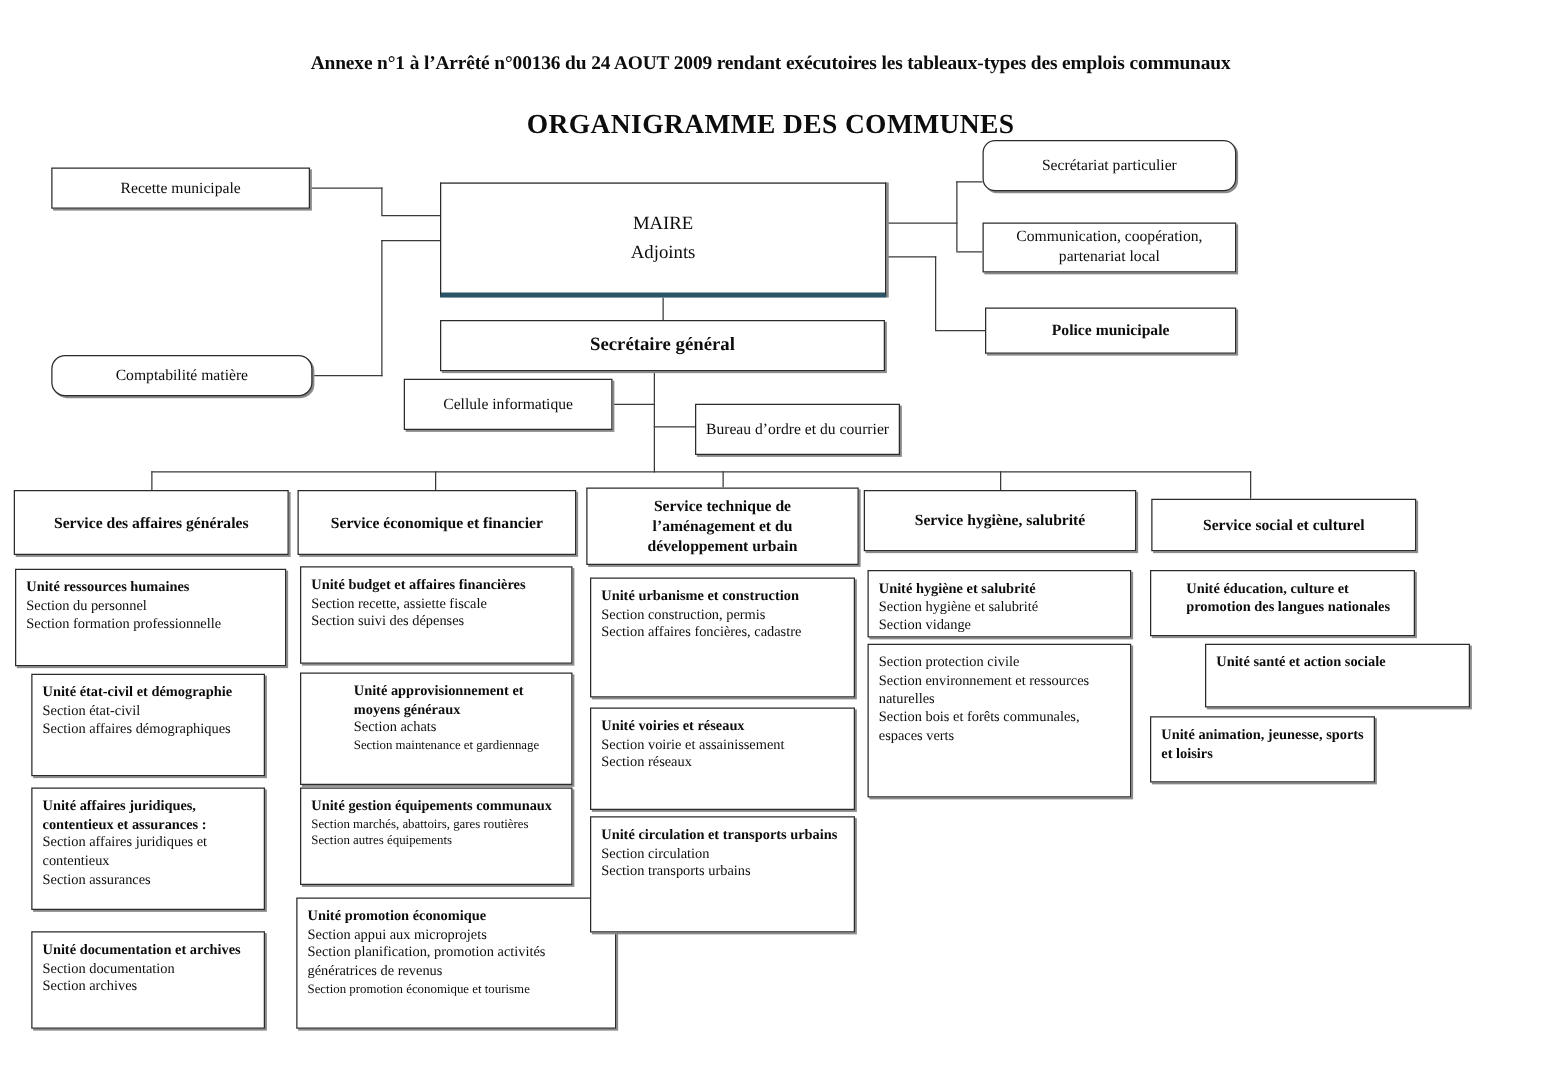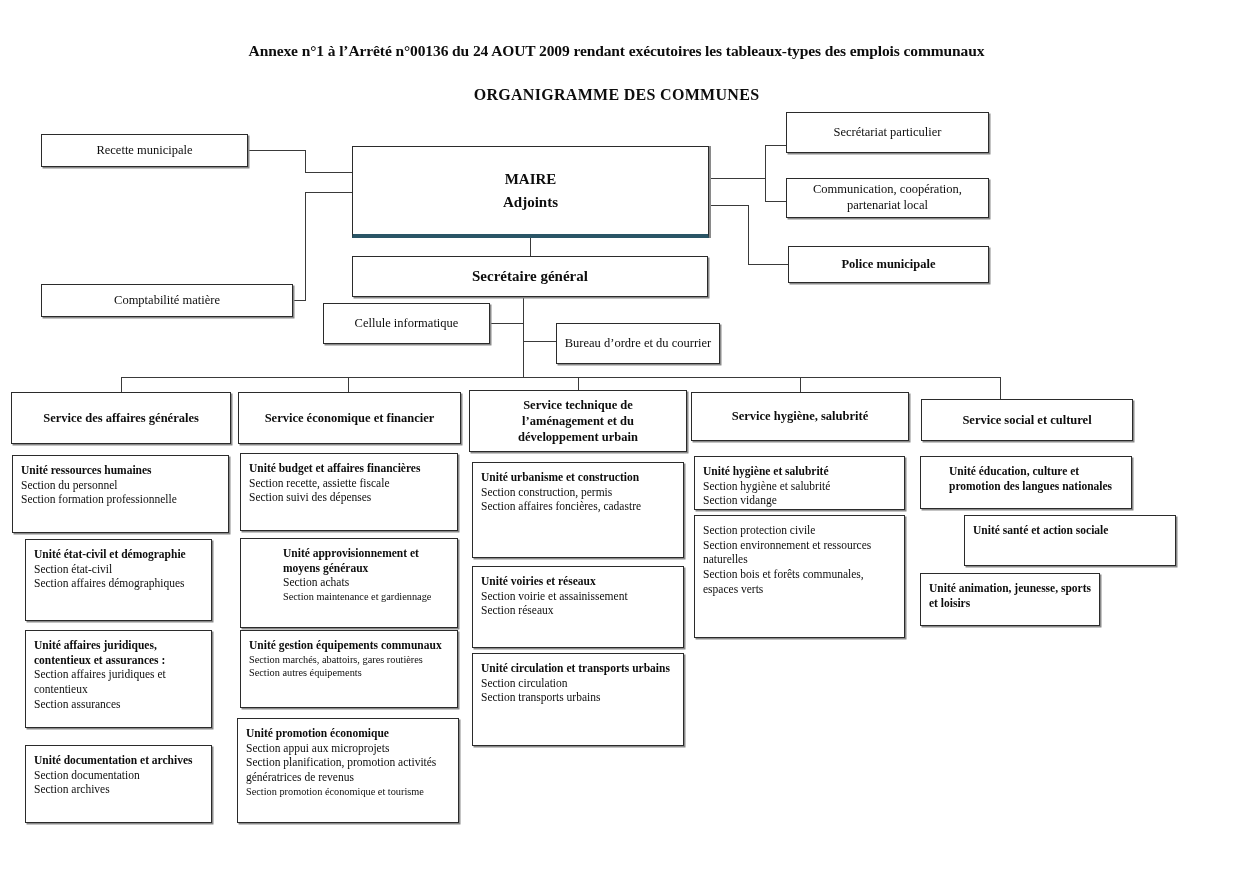--- a/index.html
+++ b/index.html
@@ -10,39 +10,39 @@
   }
   #canvas{position:absolute;left:0;top:0;width:1233px;height:872px;}
 
   
   .title-main{
     position:absolute;left:0;top:42px;width:1233px;text-align:center;
     font-size:15.5px;font-weight:bold;letter-spacing:-0.1px;
   }
   .title-sub{
     position:absolute;left:0;top:86px;width:1233px;text-align:center;
-    font-size:16px;font-weight:bold;letter-spacing:0.3px;
+    font-size:22px;font-weight:bold;letter-spacing:0.3px;
   }
 
   
   .box{
     position:absolute;box-sizing:border-box;background:#fff;
     border:1px solid #2b2b2b;
     box-shadow:1.5px 1.5px 0 0 #8a8a8a;
     display:flex;align-items:center;justify-content:center;
     text-align:center;font-size:12.5px;line-height:1.25;z-index:5;
   }
   .box.bold{font-weight:bold;}
   .box .inner{padding:0 6px;}
 
   .box.maire{
     border:1px solid #2b2b2b;
     border-bottom:4px solid #2a5566;
     box-shadow:2px 0 0 0 #8a8a8a;
-    font-weight:bold;font-size:15px;line-height:1.5;
+    font-weight:normal;font-size:15px;line-height:1.5;
   }
 
   
   .svc{
     font-weight:bold;font-size:12.5px;line-height:1.3;
   }
 
   
   .unit{
     position:absolute;box-sizing:border-box;background:#fff;
@@ -98,32 +98,32 @@
   <div class="ln lv" style="left:121px;top:377px;height:15px;"></div>
   <div class="ln lv" style="left:348px;top:377px;height:15px;"></div>
   <div class="ln lv" style="left:578px;top:377px;height:13px;"></div>
   <div class="ln lv" style="left:800px;top:377px;height:15px;"></div>
   <div class="ln lv" style="left:1000px;top:377px;height:22px;"></div>
 
   <div class="box" style="left:41px;top:134px;width:207px;height:33px;">
     <span class="inner">Recette municipale</span>
   </div>
 
-  <div class="box" style="left:41px;top:284px;width:252px;height:33px;">
+  <div class="box" style="left:41px;top:284px;width:209px;height:33px;border-radius:11px;">
     <span class="inner">Comptabilité matière</span>
   </div>
 
   <div class="box maire" style="left:352px;top:146px;width:357px;height:92px;">
     <span class="inner">
       <span>MAIRE</span><br>
       <span>Adjoints</span>
     </span>
   </div>
 
-  <div class="box" style="left:786px;top:112px;width:203px;height:41px;">
+  <div class="box" style="left:786px;top:112px;width:203px;height:41px;border-radius:10px;">
     <span class="inner">Secrétariat particulier</span>
   </div>
 
   <div class="box" style="left:786px;top:178px;width:203px;height:40px;">
     <span class="inner">Communication, coopération,<br>partenariat local</span>
   </div>
 
   <div class="box bold" style="left:788px;top:246px;width:201px;height:37px;">
     <span class="inner">Police municipale</span>
   </div>
@@ -195,21 +195,21 @@
     <span class="us">Section achats</span>
     <span class="us small">Section maintenance et gardiennage</span>
   </div>
 
   <div class="unit" style="left:240px;top:630px;width:218px;height:78px;">
     <span class="uh">Unité gestion équipements communaux</span>
     <span class="us small">Section marchés, abattoirs, gares routières</span>
     <span class="us small">Section autres équipements</span>
   </div>
 
-  <div class="unit" style="left:237px;top:718px;width:222px;height:105px;">
+  <div class="unit" style="left:237px;top:718px;width:256px;height:105px;">
     <span class="uh">Unité promotion économique</span>
     <span class="us">Section appui aux microprojets</span>
     <span class="us">Section planification, promotion activités génératrices de revenus</span>
     <span class="us small">Section promotion économique et tourisme</span>
   </div>
 
   <div class="unit" style="left:472px;top:462px;width:212px;height:96px;">
     <span class="uh">Unité urbanisme et construction</span>
     <span class="us">Section construction, permis</span>
     <span class="us">Section affaires foncières, cadastre</span>

